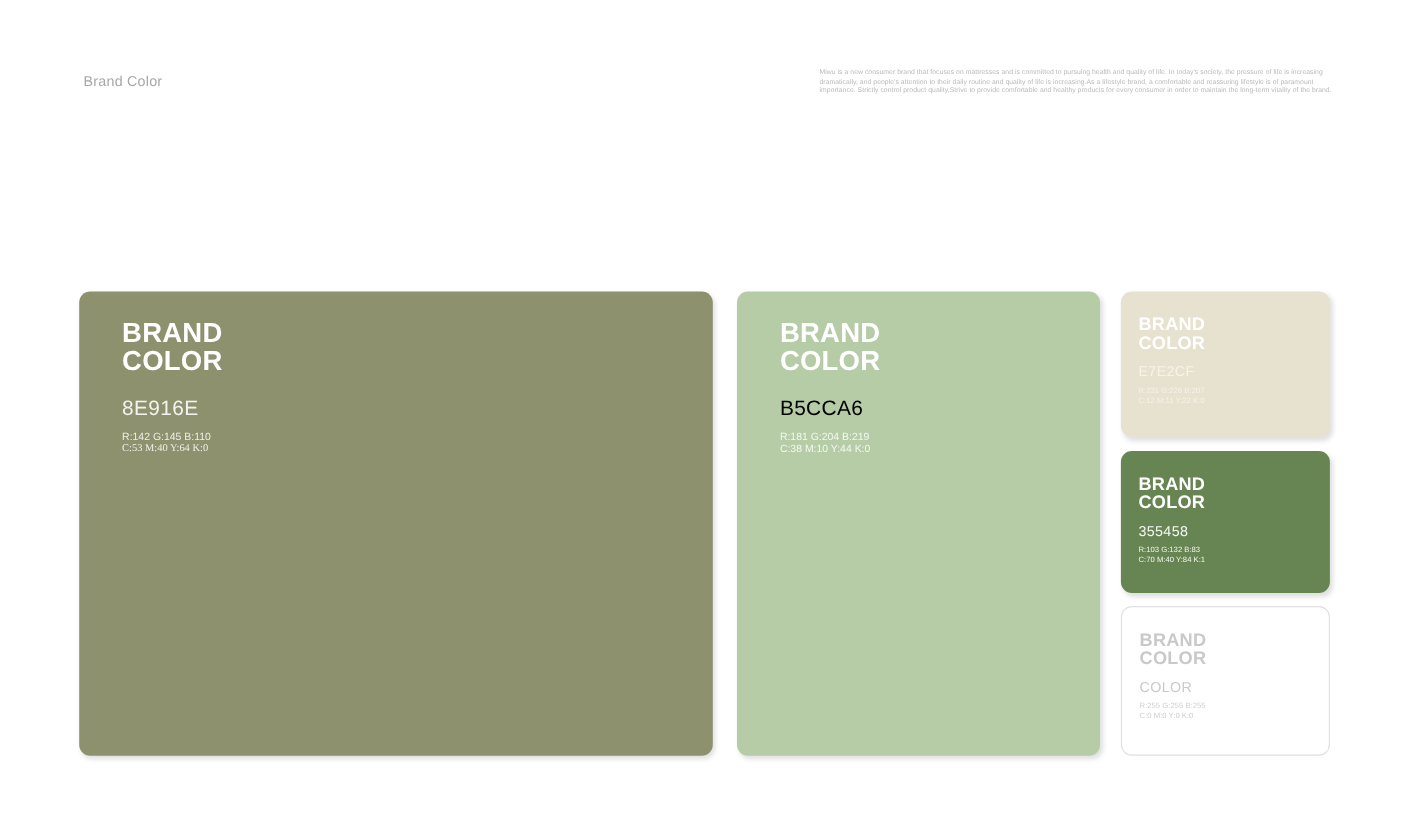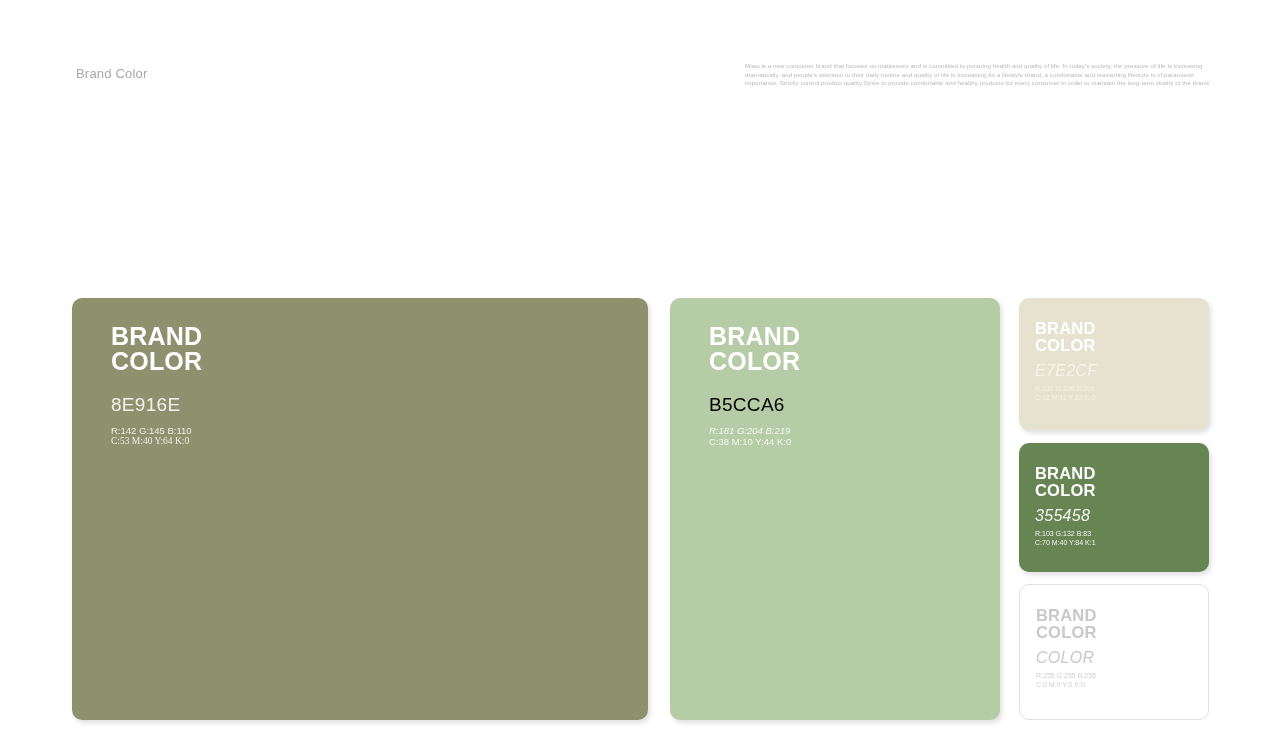--- a/index.html
+++ b/index.html
@@ -42,21 +42,20 @@
   #brand-description p {
     margin: 0;
   }
 
   
   .swatch {
     position: absolute;
     border-radius: 10px;
     box-sizing: border-box;
     overflow: hidden;
-    margin-top: 33px;
   }
   .swatch.shadowed {
     box-shadow: 2px 3px 5px rgba(0,0,0,0.13);
   }
   .swatch.outlined {
     border: 1px solid #e0e0e0;
     box-shadow: none;
   }
 
   .swatch-inner {
@@ -82,21 +81,21 @@
 
   
   .swatch.large .swatch-inner  { left: 39px; top: 26px; }
   .swatch.large .swatch-heading { font-size: 25px; line-height: 25px; }
   .swatch.large .swatch-hex     { font-size: 19px; line-height: 17px; margin-top: 22px; }
   .swatch.large .swatch-values  { font-size: 9.5px; line-height: 11px; margin-top: 12px; }
 
   
   .swatch.small .swatch-inner  { left: 16px; top: 22px; }
   .swatch.small .swatch-heading { font-size: 16.5px; line-height: 17px; }
-  .swatch.small .swatch-hex     { font-size: 16px; line-height: 12px; margin-top: 11px; font-style: italic; }
+  .swatch.small .swatch-hex     { font-size: 13px; line-height: 12px; margin-top: 11px; }
   .swatch.small .swatch-values  { font-size: 7px; line-height: 8.5px; margin-top: 8px; }
 
   
   #swatch-primary   { left: 72px;   top: 265px; width: 576px; height: 422px; }
   #swatch-secondary { left: 670px;  top: 265px; width: 330px; height: 422px; }
   #swatch-cream     { left: 1019px; top: 265px; width: 190px; height: 132px; }
   #swatch-deep      { left: 1019px; top: 410px; width: 190px; height: 129px; }
   #swatch-white     { left: 1019px; top: 551px; width: 190px; height: 136px; }
 </style>
 </head>
@@ -120,21 +119,21 @@
     <div class="swatch-values" style="color: rgb(238, 239, 230);">R:142 G:145 B:110</div>
     <div class="swatch-values" style="margin-top: 0px; color: rgb(238, 239, 230); font-family: Liberation Serif, serif;">C:53 M:40 Y:64 K:0</div>
   </div>
 </div>
 
 <div id="swatch-secondary" class="swatch large shadowed" style="background: rgb(181, 204, 166);">
   <div class="swatch-inner">
     <div class="swatch-heading" style="color: rgb(255, 255, 255);">BRAND
 COLOR</div>
     <div class="swatch-hex" style="color: #000000;">B5CCA6</div>
-    <div class="swatch-values" style="color: rgb(244, 248, 240); font-style: italic;">R:181 G:204 B:219</div>
+    <div class="swatch-values" style="color: rgb(244, 248, 240);">R:181 G:204 B:219</div>
     <div class="swatch-values" style="margin-top: 0px; color: rgb(244, 248, 240);">C:38 M:10 Y:44 K:0</div>
   </div>
 </div>
 
 <div id="swatch-cream" class="swatch small shadowed" style="background: rgb(231, 226, 207);">
   <div class="swatch-inner">
     <div class="swatch-heading" style="color: rgb(255, 255, 255);">BRAND
 COLOR</div>
     <div class="swatch-hex" style="color: rgb(246, 244, 234);">E7E2CF</div>
     <div class="swatch-values" style="color: rgb(245, 243, 233);">R:231 G:226 B:207</div>

